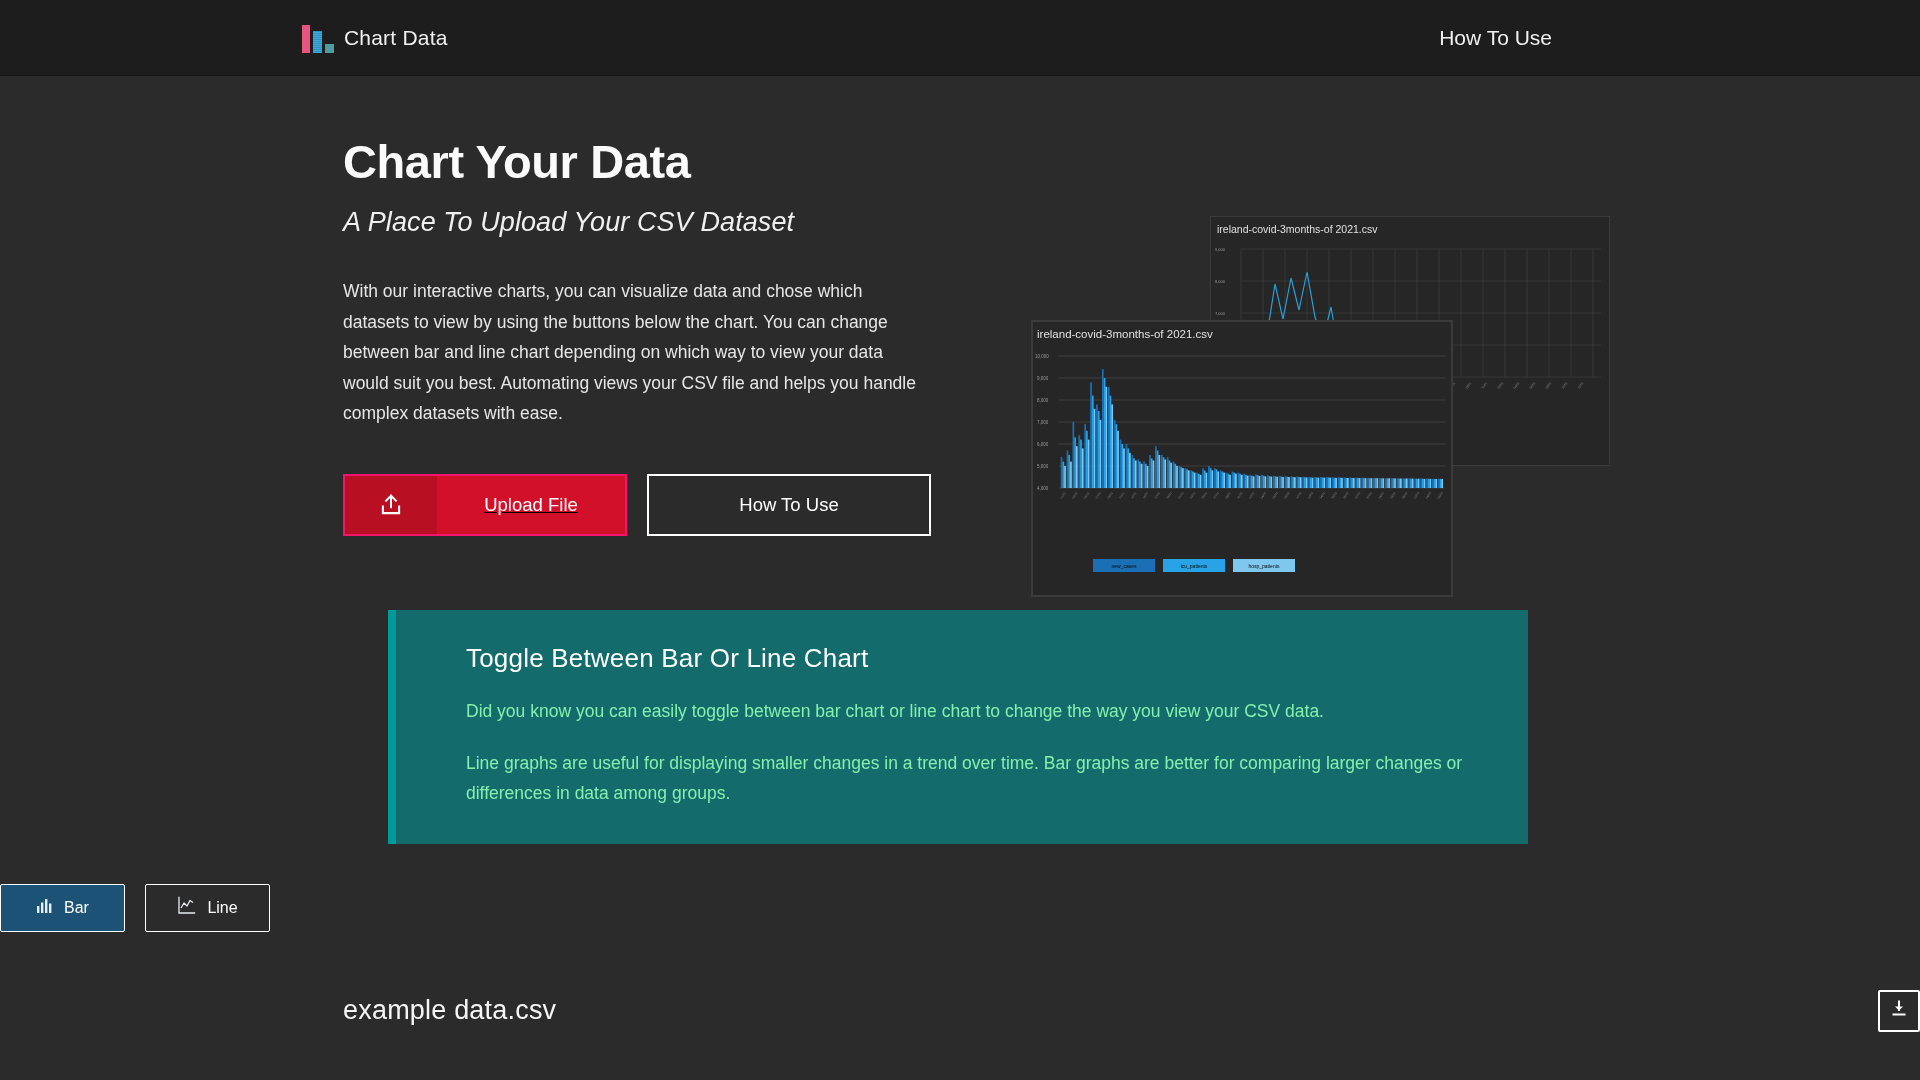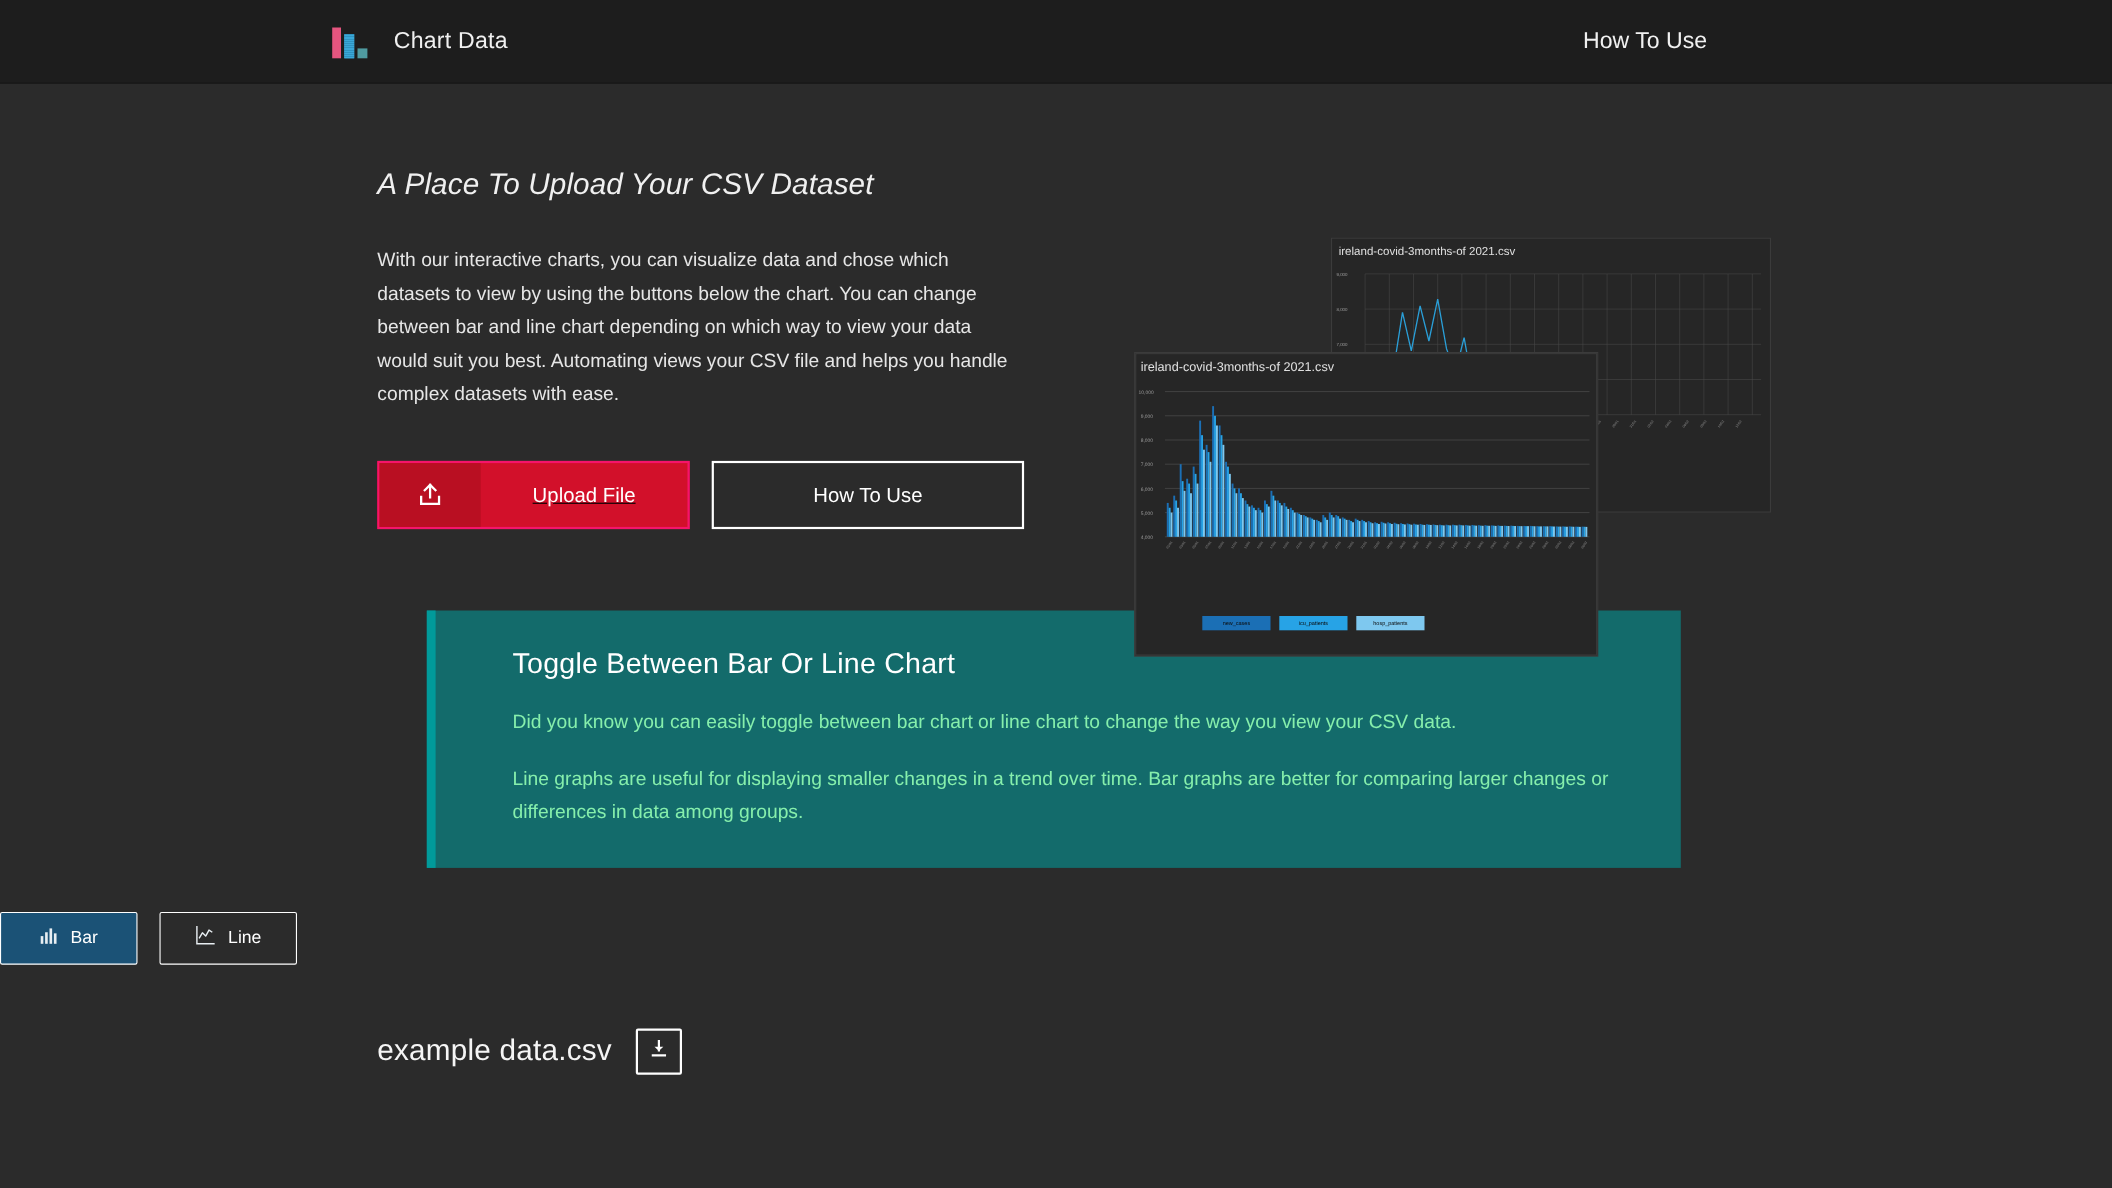--- a/index.html
+++ b/index.html
@@ -15,21 +15,21 @@
   .navbar {
     height: 76px;
     background: #1d1d1d;
     display: flex;
     align-items: center;
     border-bottom: 1px solid #161616;
   }
   .brand {
     display: flex;
     align-items: center;
-    gap: 24px;
+    gap: 10px;
     margin-left: 302px;
   }
   .logo-mark {
     display: flex;
     align-items: flex-end;
     gap: 3px;
     height: 30px;
   }
   .logo-bar-1 { width: 8px; height: 28px; background: #e5557f; }
   .logo-bar-2 { width: 9px; height: 22px; background: #3aa8d8;
@@ -166,20 +166,21 @@
     color: #ffffff; font-size: 16px;
     cursor: pointer; border-radius: 2px;
     font-family: "Liberation Sans", sans-serif;
   }
   .toggle-btn.active { background: #1b5276; }
 
   
   .file-row {
     display: flex; align-items: center; gap: 22px;
     margin: 58px 0 0 343px;
+    justify-content: space-between;
   }
   .file-name { font-size: 27px; color: #f5f5f5; letter-spacing: .2px; }
   .download-btn {
     width: 42px; height: 42px;
     border: 2px solid #ffffff;
     background: transparent;
     display: flex; align-items: center; justify-content: center;
     cursor: pointer; border-radius: 2px;
   }
 </style>
@@ -194,20 +195,21 @@
       <span class="logo-bar-3"></span>
     </span>
     <span class="brand-name">Chart Data</span>
   </div>
   <div class="nav-right">
     <a href="#" class="nav-link">How To Use</a>
   </div>
 </div>
 
 <div class="hero">
+  <h1 class="hero-title">Chart Your Data</h1>
   <h2 class="hero-subtitle">A Place To Upload Your CSV Dataset</h2>
   <p class="hero-body">With our interactive charts, you can visualize data and chose which datasets to view by using the buttons below the chart. You can change between bar and line chart depending on which way to view your data would suit you best. Automating views your CSV file and helps you handle complex datasets with ease.</p>
 
   <div class="hero-buttons">
     <button class="btn-upload">
       <span class="up-icon-wrap">
         <svg width="26" height="26" viewBox="0 0 24 24" fill="none" stroke="#ffffff" stroke-width="1.9" stroke-linecap="square">
           <path d="M12 3.5 L12 14"></path>
           <path d="M7.5 8 L12 3.5 L16.5 8"></path>
           <path d="M4.5 13.5 L4.5 19.5 L19.5 19.5 L19.5 13.5"></path>

